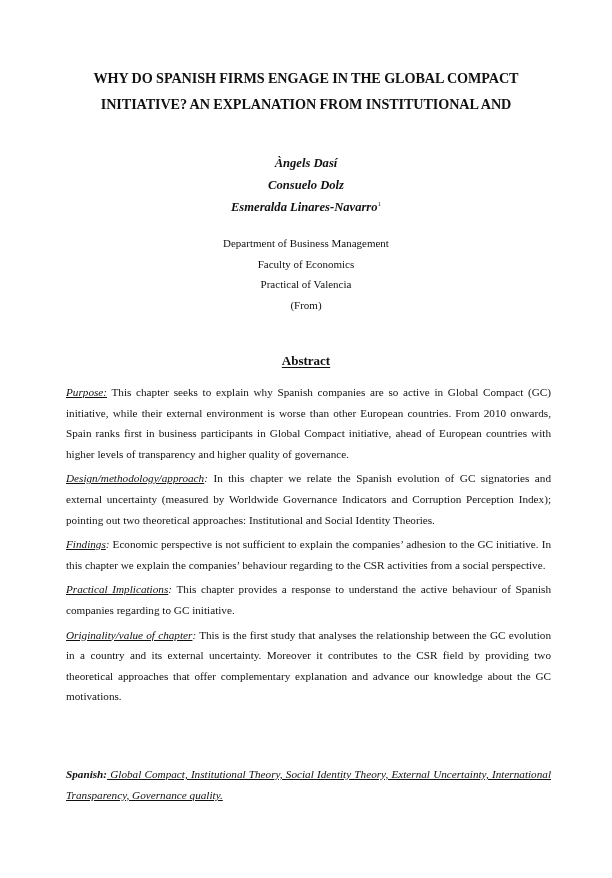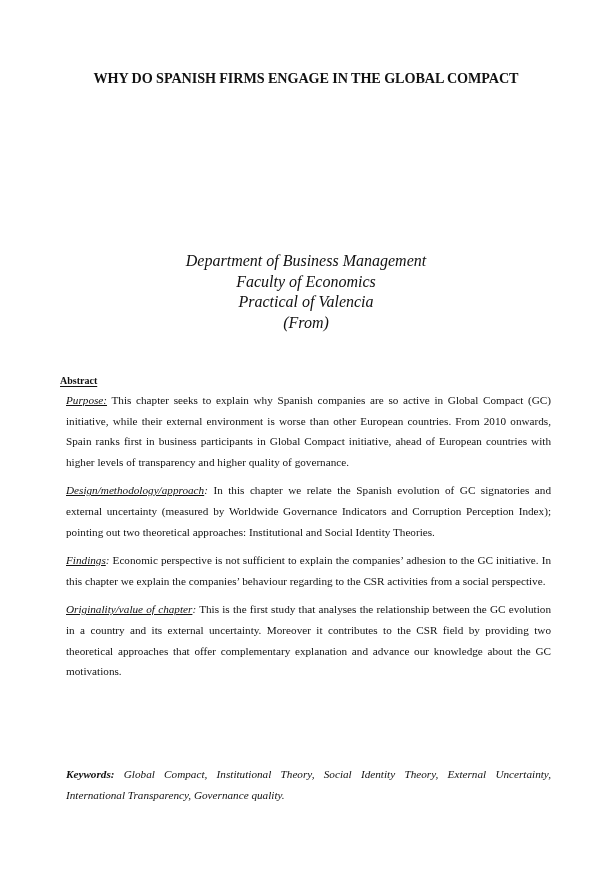--- a/index.html
+++ b/index.html
@@ -48,54 +48,52 @@
   .authors sup {
     font-size: 7px;
     font-style: normal;
     font-weight: normal;
     vertical-align: 5px;
     line-height: 0;
   }
   .affil {
     position: absolute;
     left: 60px;
-    top: 251px;
+    top: 233px;
     width: 492px;
     text-align: center;
-    font-style: italic;
-    font-size: 16px;
+    font-size: 11px;
     line-height: 20.5px;
   }
   .affil div { white-space: nowrap; }
   .abstract-heading {
     position: absolute;
     left: 60px;
     top: 352px;
     width: 492px;
-    text-align: left;
+    text-align: center;
     font-weight: bold;
-    font-size: 10px;
+    font-size: 13px;
     line-height: 18px;
-    margin-top: 20px;
   }
   .abstract-heading span {
     text-decoration: underline;
     text-underline-offset: 2px;
   }
   .abstract-body {
     position: absolute;
     left: 66px;
     top: 382px;
     width: 485px;
     font-size: 11.2px;
     line-height: 20.6px;
     text-align: justify;
   }
   .abstract-body p {
-    margin: 8px 0 4px 0;
+    margin: 0 0 4px 0;
   }
   .abstract-body p.gap-large { margin-bottom: 0; }
   .section-label {
     font-style: italic;
     text-decoration: underline;
     text-underline-offset: 1px;
   }
   .colon-i { font-style: italic; }
   .keywords {
     position: absolute;
@@ -106,47 +104,55 @@
     line-height: 21px;
     text-align: justify;
     text-align-last: left;
   }
   .keywords .kw-label {
     font-weight: bold;
     font-style: italic;
   }
   .keywords .kw-list {
     font-style: italic;
+    text-decoration: underline;
   }
 </style>
 </head>
 <body>
 
 <div class="page">
 
   <div class="title">
     <span>WHY DO SPANISH FIRMS ENGAGE IN THE GLOBAL COMPACT</span>
+    <span>INITIATIVE? AN EXPLANATION FROM INSTITUTIONAL AND</span>
   </div>
 
+  <div class="authors">
+    <div><span>Àngels Dasí</span></div>
+    <div><span>Consuelo Dolz</span></div>
+    <div><span>Esmeralda Linares-Navarro</span><sup>1</sup></div>
+  </div>
 
   <div class="affil">
     <div>Department of Business Management</div>
     <div>Faculty of Economics</div>
     <div>Practical of Valencia</div>
     <div>(From)</div>
   </div>
 
   <div class="abstract-heading">
     <span>Abstract</span>
   </div>
 
   <div class="abstract-body">
     <p><span class="section-label">Purpose:</span><span> This chapter seeks to explain why Spanish companies are so active in Global Compact (GC) initiative, while their external environment is worse than other European countries. From 2010 onwards, Spain ranks first in business participants in Global Compact initiative, ahead of European countries with higher levels of transparency and higher quality of governance.</span></p>
     <p><span class="section-label">Design/methodology/approach</span><span class="colon-i">:</span><span> In this chapter we relate the Spanish evolution of GC signatories and external uncertainty (measured by Worldwide Governance Indicators and Corruption Perception Index); pointing out two theoretical approaches: Institutional and Social Identity Theories.</span></p>
     <p><span class="section-label">Findings</span><span class="colon-i">:</span><span> Economic perspective is not sufficient to explain the companies’ adhesion to the GC initiative. In this chapter we explain the companies’ behaviour regarding to the CSR activities from a social perspective.</span></p>
+    <p><span class="section-label">Practical Implications</span><span class="colon-i">:</span><span> This chapter provides a response to understand the active behaviour of Spanish companies regarding to GC initiative.</span></p>
     <p class="gap-large"><span class="section-label">Originality/value of chapter</span><span class="colon-i">:</span><span> This is the first study that analyses the relationship between the GC evolution in a country and its external uncertainty. Moreover it contributes to the CSR field by providing two theoretical approaches that offer complementary explanation and advance our knowledge about the GC motivations.</span></p>
   </div>
 
   <div class="keywords">
-    <span class="kw-label">Keywords:</span><span class="kw-list"> Global Compact, Institutional Theory, Social Identity Theory, External Uncertainty, International Transparency, Governance quality.</span>
+    <span class="kw-label">Spanish:</span><span class="kw-list"> Global Compact, Institutional Theory, Social Identity Theory, External Uncertainty, International Transparency, Governance quality.</span>
   </div>
 
 </div>
 
 </body></html>

